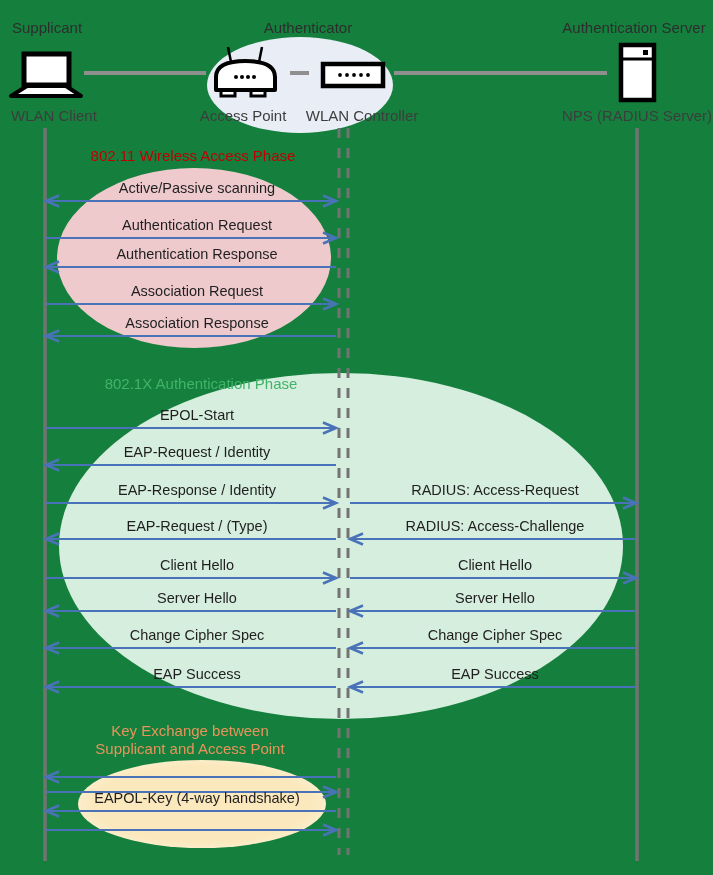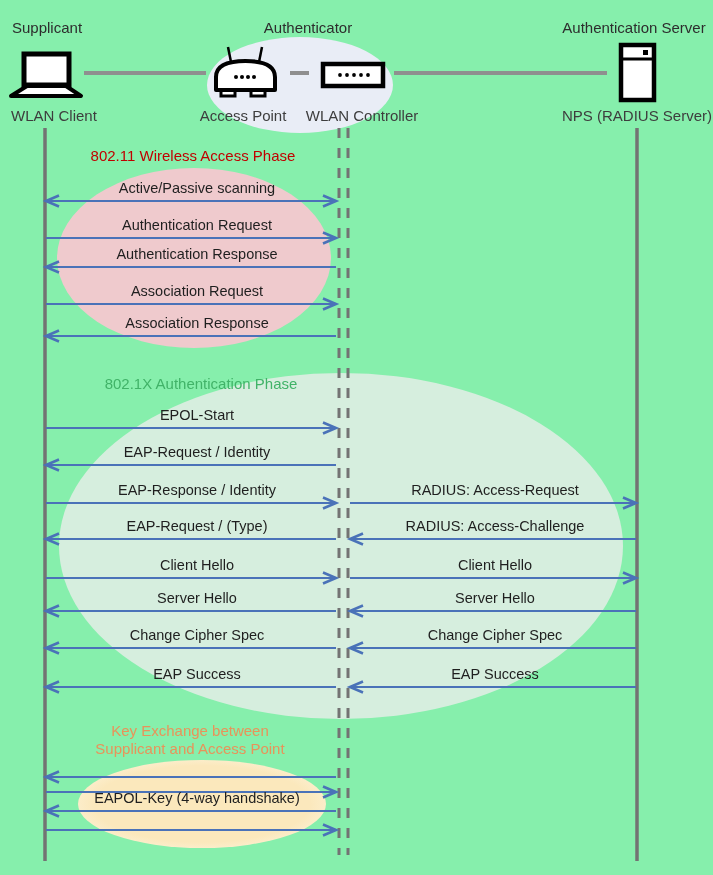--- a/index.html
+++ b/index.html
@@ -1,16 +1,16 @@
 <!DOCTYPE html>
 <html><head>
 <meta charset="utf-8">
 <style>
   html,body{margin:0;padding:0;background:#fff;}
-  .stage{position:relative;width:713px;height:875px;background:#86efac;font-family:"Liberation Sans",sans-serif;}
+  .stage{position:relative;width:713px;height:875px;background:#15803d;font-family:"Liberation Sans",sans-serif;}
   svg text{font-family:"Liberation Sans",sans-serif;}
   .role-label{font-size:15px;fill:#2d2d2d;}
   .node-label{font-size:15px;fill:#3d3d3d;}
   .phase-title{font-size:15px;}
   .msg-label{font-size:14.5px;}
 </style>
 </head>
 <body>
 
 <div class="stage">

